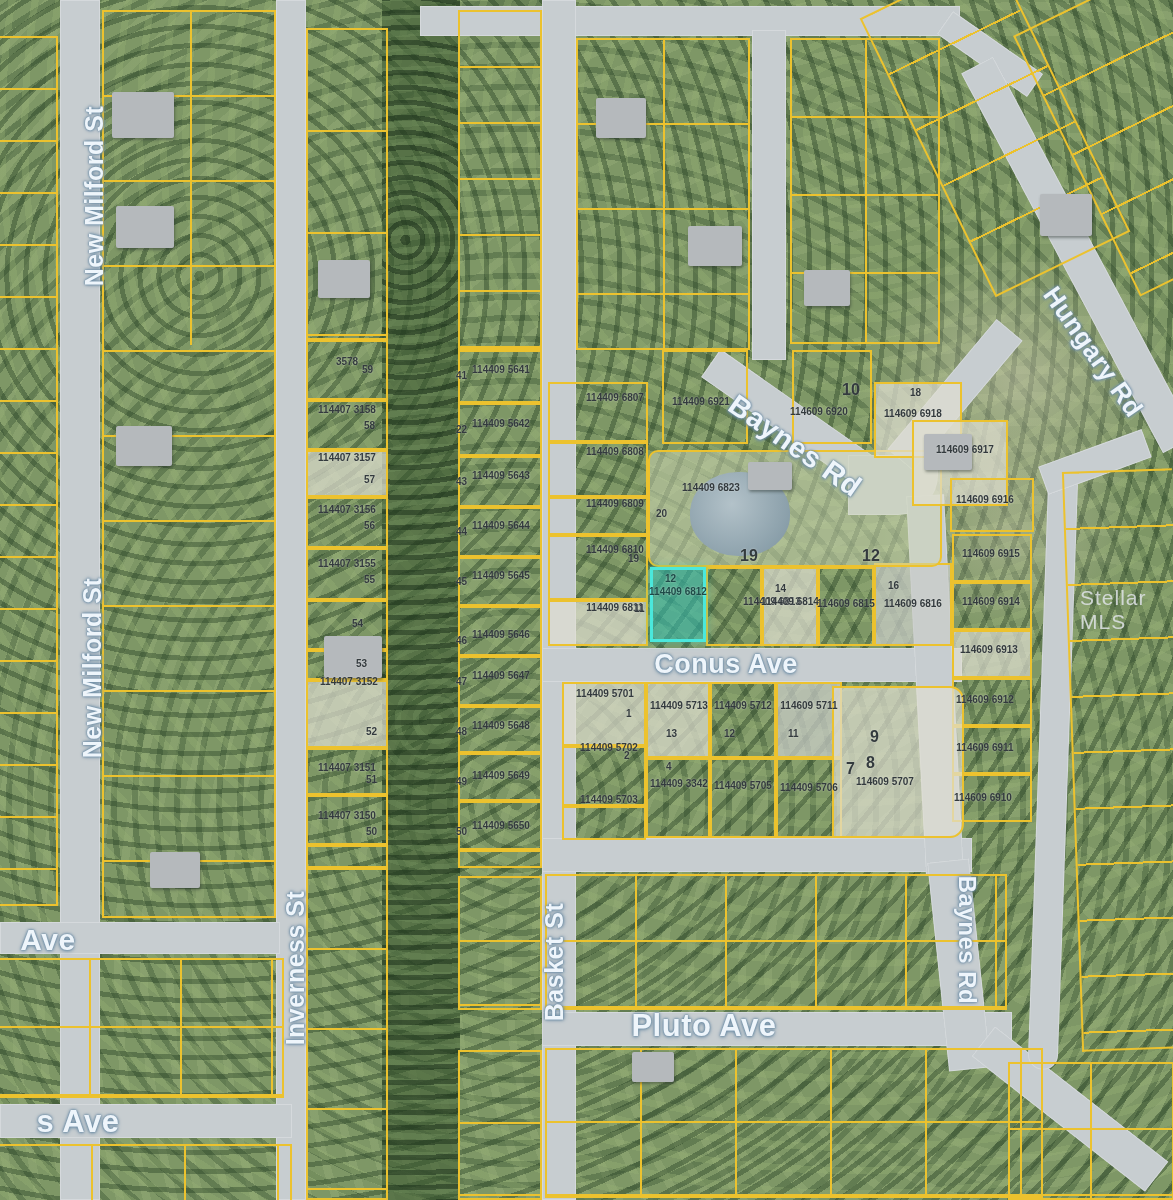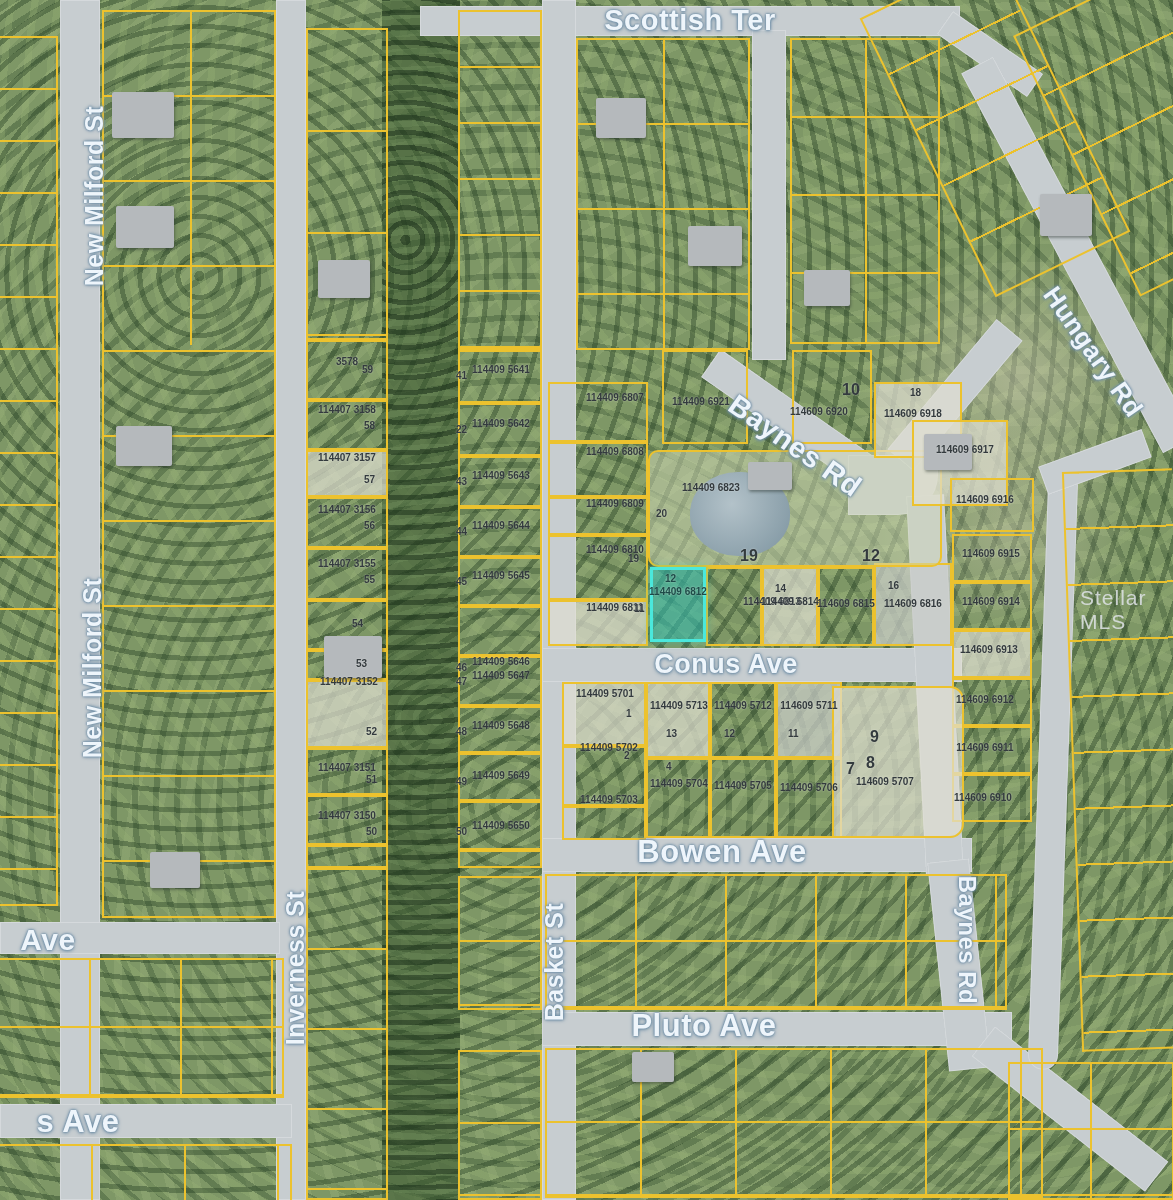--- a/index.html
+++ b/index.html
@@ -169,21 +169,21 @@
   <div class="pl" style="left:320px;top:652px"><span class="pid"></span><span class="lot" style="left:36px;top:6px">53</span></div>
   <div class="pl" style="left:320px;top:676px"><span class="pid">114407 3152</span><span class="lot" style="left:46px;top:50px">52</span></div>
   <div class="pl" style="left:318px;top:762px"><span class="pid">114407 3151</span><span class="lot" style="left:48px;top:12px">51</span></div>
   <div class="pl" style="left:318px;top:810px"><span class="pid">114407 3150</span><span class="lot" style="left:48px;top:16px">50</span></div>
 
   <div class="pl" style="left:472px;top:364px"><span class="pid">114409 5641</span><span class="lot" style="left:-16px;top:6px">41</span></div>
   <div class="pl" style="left:472px;top:418px"><span class="pid">114409 5642</span><span class="lot" style="left:-16px;top:6px">22</span></div>
   <div class="pl" style="left:472px;top:470px"><span class="pid">114409 5643</span><span class="lot" style="left:-16px;top:6px">43</span></div>
   <div class="pl" style="left:472px;top:520px"><span class="pid">114409 5644</span><span class="lot" style="left:-16px;top:6px">44</span></div>
   <div class="pl" style="left:472px;top:570px"><span class="pid">114409 5645</span><span class="lot" style="left:-16px;top:6px">45</span></div>
-  <div class="pl" style="left:472px;top:656px"><span class="pid">114409 5646</span><span class="lot" style="left:-16px;top:6px">46</span></div>
+  <div class="pl" style="left:472px;top:629px"><span class="pid">114409 5646</span><span class="lot" style="left:-16px;top:6px">46</span></div>
   <div class="pl" style="left:472px;top:670px"><span class="pid">114409 5647</span><span class="lot" style="left:-16px;top:6px">47</span></div>
   <div class="pl" style="left:472px;top:720px"><span class="pid">114409 5648</span><span class="lot" style="left:-16px;top:6px">48</span></div>
   <div class="pl" style="left:472px;top:770px"><span class="pid">114409 5649</span><span class="lot" style="left:-16px;top:6px">49</span></div>
   <div class="pl" style="left:472px;top:820px"><span class="pid">114409 5650</span><span class="lot" style="left:-16px;top:6px">50</span></div>
 
   <div class="pl" style="left:586px;top:392px"><span class="pid">114409 6807</span></div>
   <div class="pl" style="left:586px;top:446px"><span class="pid">114409 6808</span></div>
   <div class="pl" style="left:586px;top:498px"><span class="pid">114409 6809</span></div>
   <div class="pl" style="left:586px;top:544px"><span class="pid">114409 6810</span><span class="lot" style="left:42px;top:9px">19</span></div>
   <div class="pl" style="left:586px;top:602px"><span class="pid">114409 6811</span><span class="lot" style="left:48px;top:1px">11</span></div>
@@ -209,40 +209,38 @@
   <div class="pl" style="left:956px;top:694px"><span class="pid">114609 6912</span></div>
   <div class="pl" style="left:956px;top:742px"><span class="pid">114609 6911</span></div>
   <div class="pl" style="left:954px;top:792px"><span class="pid">114609 6910</span></div>
 
   <div class="pl" style="left:576px;top:688px"><span class="pid">114409 5701</span><span class="lot" style="left:50px;top:20px">1</span></div>
   <div class="pl" style="left:650px;top:700px"><span class="pid">114409 5713</span><span class="lot" style="left:16px;top:28px">13</span></div>
   <div class="pl" style="left:714px;top:700px"><span class="pid">114409 5712</span><span class="lot" style="left:10px;top:28px">12</span></div>
   <div class="pl" style="left:780px;top:700px"><span class="pid">114609 5711</span><span class="lot" style="left:8px;top:28px">11</span></div>
   <div class="pl" style="left:580px;top:742px"><span class="pid">114409 5702</span><span class="lot" style="left:44px;top:8px">2</span></div>
   <div class="pl" style="left:580px;top:794px"><span class="pid">114409 5703</span></div>
-  <div class="pl" style="left:650px;top:778px"><span class="pid">114409 5704</span><span class="lot" style="left:16px;top:-17px">4</span></div>
+  <div class="pl" style="left:650px;top:778px"><span class="pid">114409 3342</span><span class="lot" style="left:16px;top:-17px">4</span></div>
   <div class="pl" style="left:714px;top:780px"><span class="pid">114409 5705</span></div>
   <div class="pl" style="left:780px;top:782px"><span class="pid">114409 5706</span></div>
   <div class="pl" style="left:856px;top:776px"><span class="pid">114609 5707</span></div>
 
   <span class="slot" style="left:740px;top:547px">19</span>
   <span class="slot" style="left:862px;top:547px">12</span>
   <span class="slot" style="left:842px;top:381px">10</span>
   <span class="slot" style="left:870px;top:728px">9</span>
   <span class="slot" style="left:846px;top:760px">7</span>
   <span class="slot" style="left:866px;top:754px">8</span>
 
-  <div class="st ctr" style="left:690px;top:20px;font-size:29px">Scottish Ter</div>
   <div class="st" style="left:94px;top:196px;font-size:25px;transform:translate(-50%,-50%) rotate(-90deg)">New Milford St</div>
   <div class="st" style="left:92px;top:668px;font-size:25px;transform:translate(-50%,-50%) rotate(-90deg)">New Milford St</div>
   <div class="st" style="left:295px;top:968px;font-size:25px;transform:translate(-50%,-50%) rotate(-90deg)">Inverness St</div>
   <div class="st" style="left:554px;top:962px;font-size:25px;transform:translate(-50%,-50%) rotate(-90deg)">Basket St</div>
   <div class="st" style="left:795px;top:446px;font-size:29px;transform:translate(-50%,-50%) rotate(35deg)">Baynes Rd</div>
   <div class="st" style="left:967px;top:940px;font-size:24px;transform:translate(-50%,-50%) rotate(90deg)">Baynes Rd</div>
   <div class="st" style="left:1093px;top:352px;font-size:26px;transform:translate(-50%,-50%) rotate(55deg)">Hungary Rd</div>
   <div class="st ctr" style="left:726px;top:664px;font-size:27px">Conus Ave</div>
-  <div class="st ctr" style="left:722px;top:852px;font-size:31px">Bowen Ave</div>
   <div class="st ctr" style="left:704px;top:1026px;font-size:31px">Pluto Ave</div>
   <div class="st ctr" style="left:48px;top:940px;font-size:30px">Ave</div>
   <div class="st ctr" style="left:78px;top:1122px;font-size:31px">s Ave</div>
 
   <div class="wm" style="left:1080px;top:586px">Stellar MLS</div>
 </div>
 
 </body></html>

